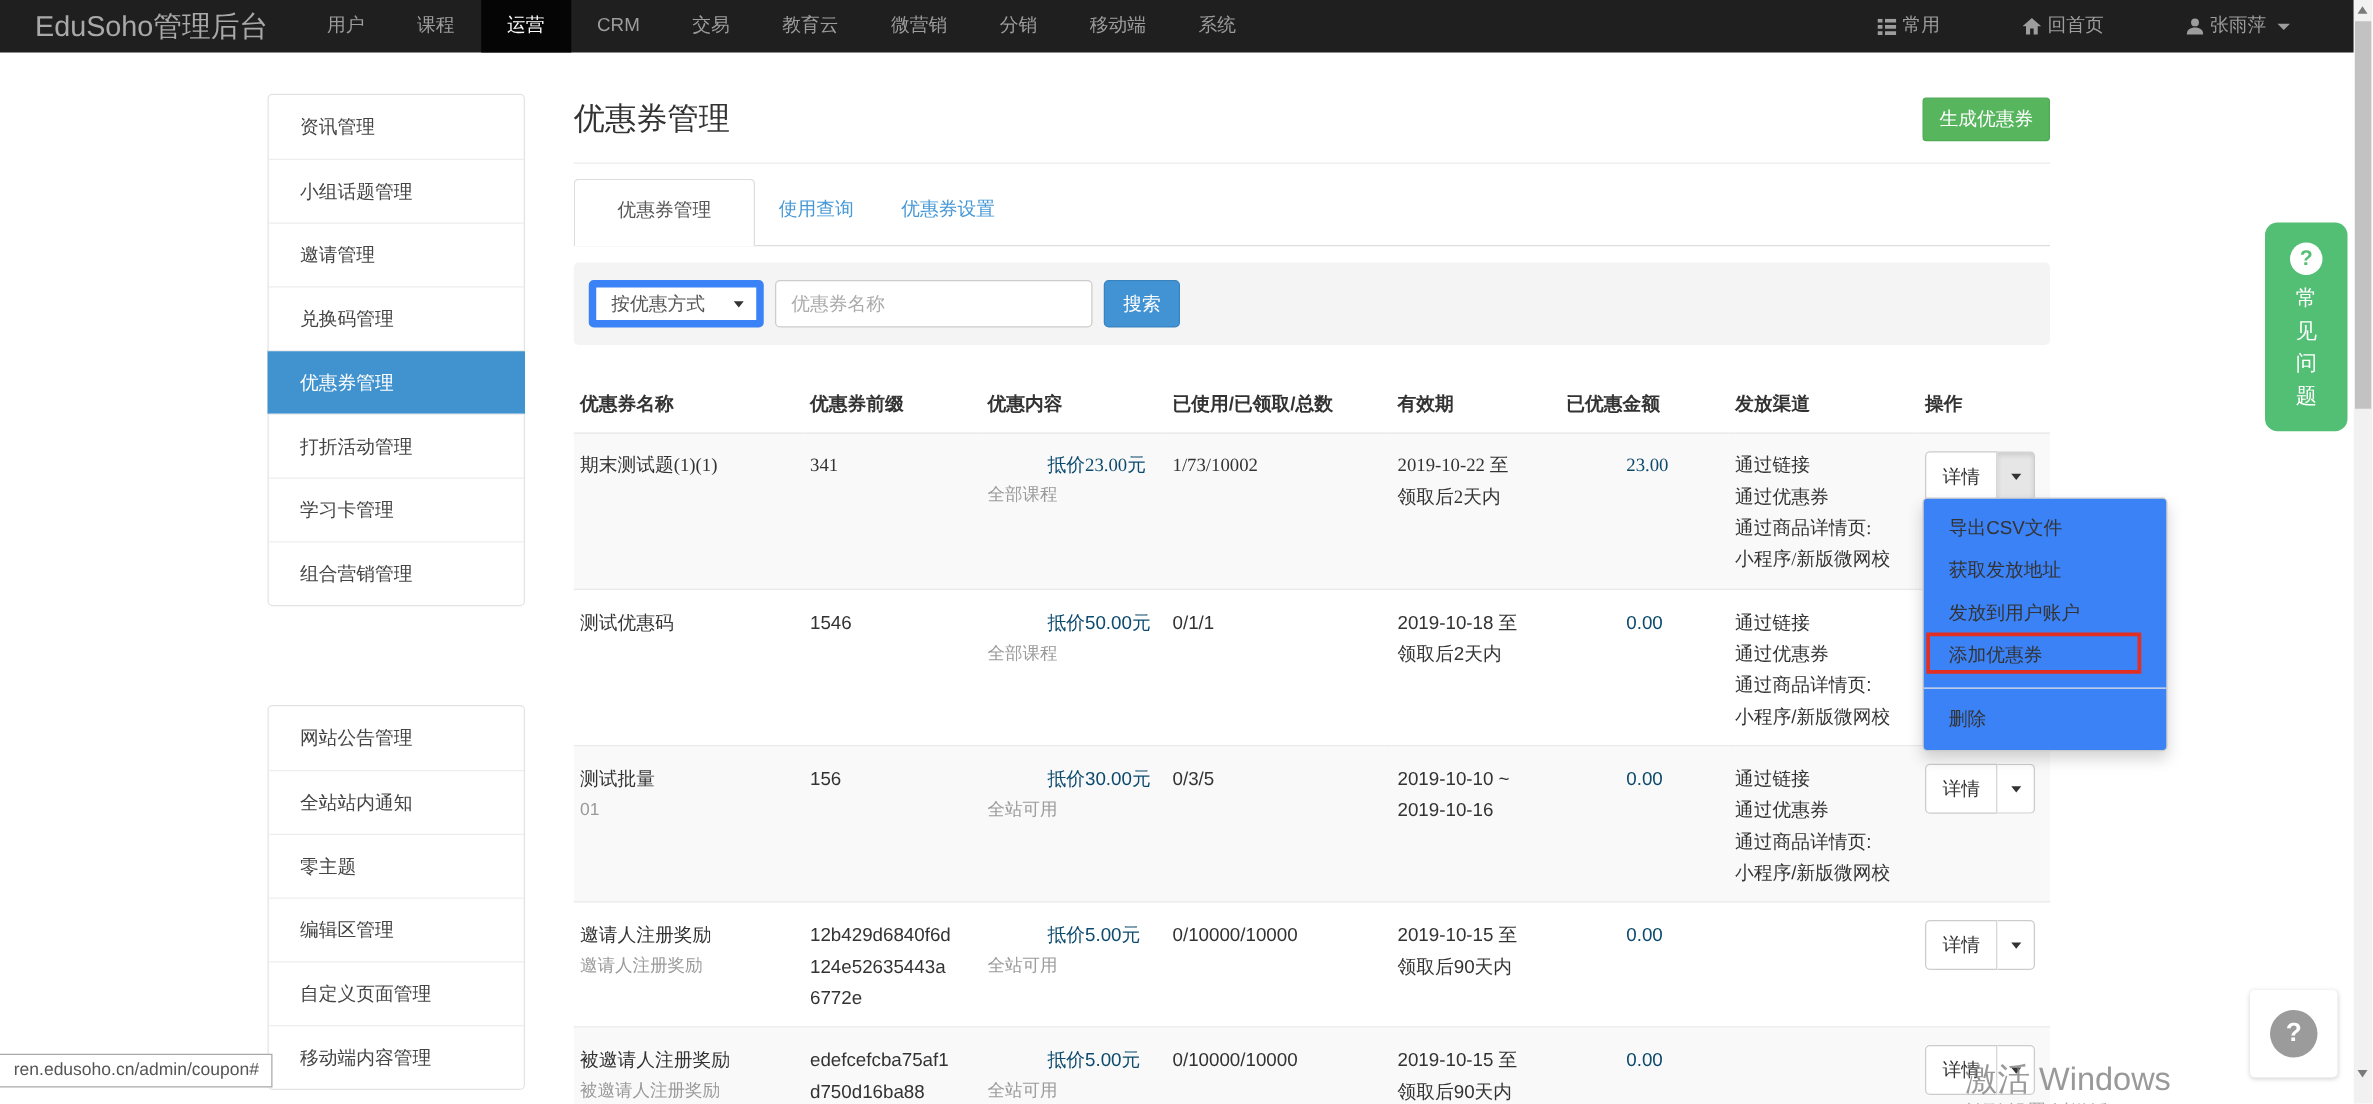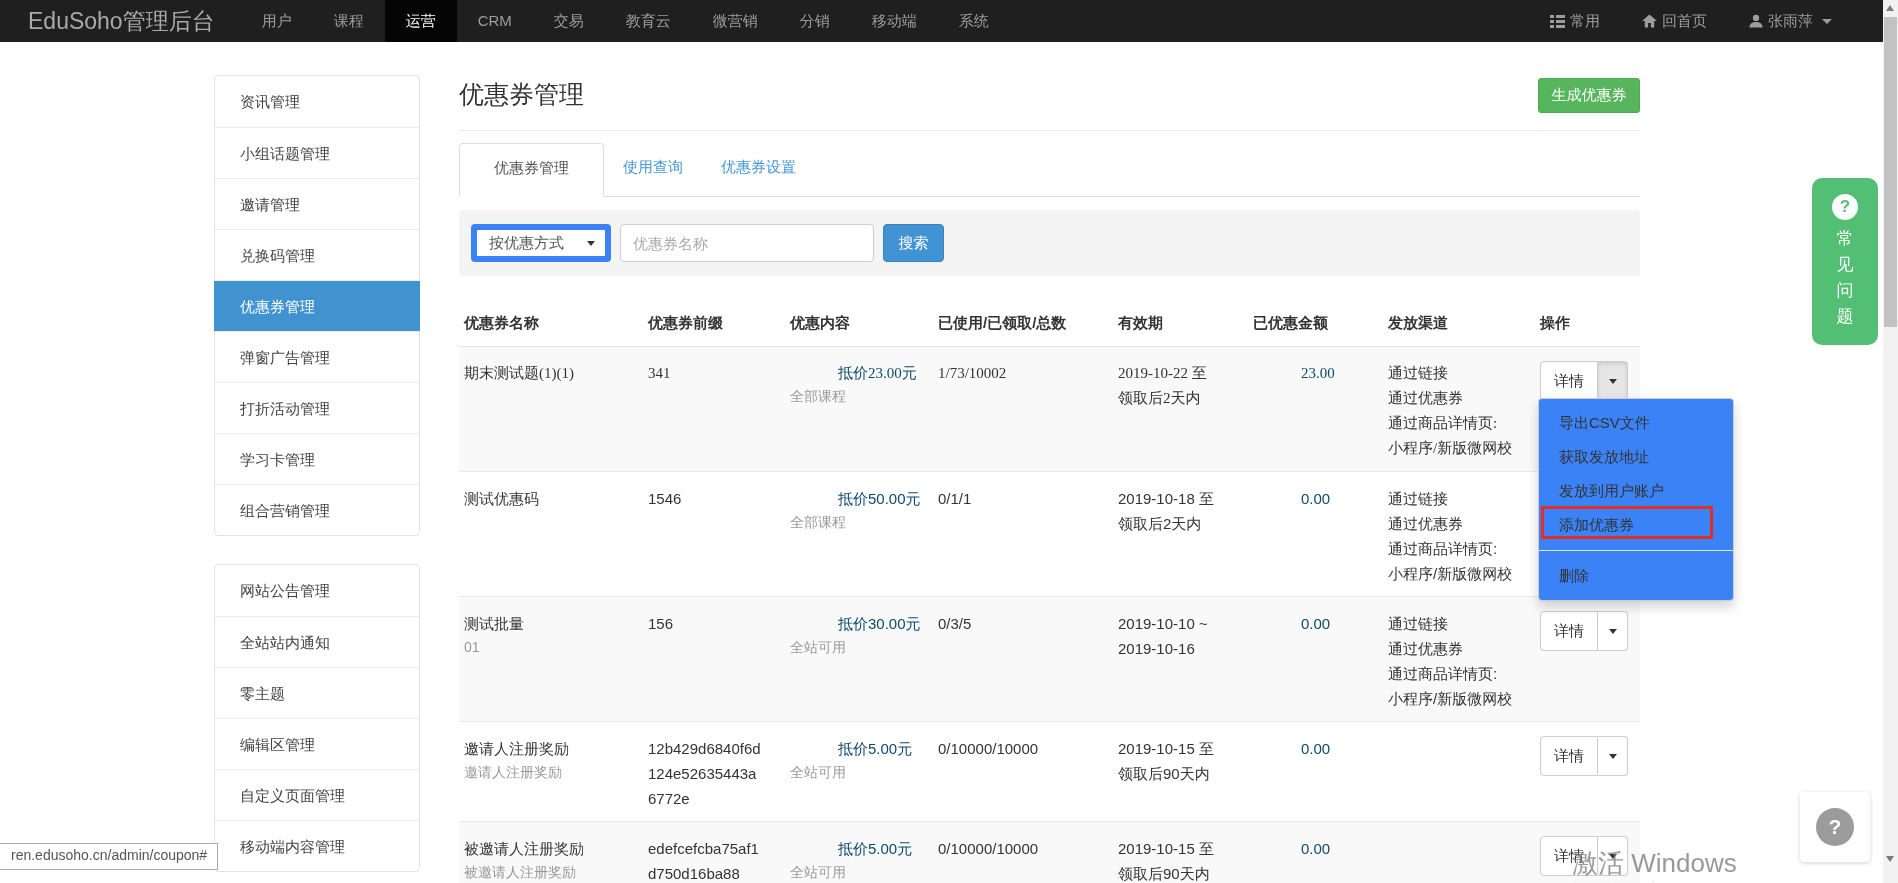--- a/index.html
+++ b/index.html
@@ -7,21 +7,21 @@
     font-family:"Liberation Sans","DejaVu Sans",sans-serif; color:#333; font-size:15px; }
   body { position:relative; }
 
   
   .navbar { position:absolute; left:0; top:0; width:1883px; height:42px; background:#1f1f1f;
     display:flex; align-items:flex-start; z-index:10; }
   .brand { color:#a9a9a9; font-size:23px; line-height:42px; padding:0 26px 0 28px; white-space:nowrap; }
   .nav-items { display:flex; }
   .nav-item { color:#9d9d9d; font-size:15px; line-height:42px; padding:0 21px; cursor:pointer; white-space:nowrap; }
   .nav-item.active { background:#050505; color:#fff; }
-  .nav-right { margin-left:auto; display:flex; align-items:center; padding-right:30px; }
+  .nav-right { margin-left:auto; display:flex; align-items:center; padding-right:30px;gap:24px; }
   .nav-right .nav-item { display:flex; align-items:center; gap:5px; }
   .nav-icon { display:inline-flex; color:#9d9d9d; }
   .caret-down { width:0; height:0; border-left:5px solid transparent; border-right:5px solid transparent;
     border-top:5px solid #9d9d9d; margin-left:4px; display:inline-block; }
 
   
   .side-panel { position:absolute; left:214px; width:206px; background:#fff;
     border:1px solid #e3e3e3; border-radius:4px; z-index:5; }
   .side-panel-1 { top:75px; }
   .side-panel-2 { top:564px; }
@@ -170,21 +170,20 @@
     </div>
   </div>
 </div>
 
 <div class="side-panel side-panel-1">
   <div class="side-item">资讯管理</div>
   <div class="side-item">小组话题管理</div>
   <div class="side-item">邀请管理</div>
   <div class="side-item">兑换码管理</div>
   <div class="side-item active">优惠券管理</div>
-  <div class="side-item">弹窗广告管理</div>
   <div class="side-item">打折活动管理</div>
   <div class="side-item">学习卡管理</div>
   <div class="side-item">组合营销管理</div>
 </div>
 <div class="side-panel side-panel-2">
   <div class="side-item">网站公告管理</div>
   <div class="side-item">全站站内通知</div>
   <div class="side-item">零主题</div>
   <div class="side-item">编辑区管理</div>
   <div class="side-item">自定义页面管理</div>

